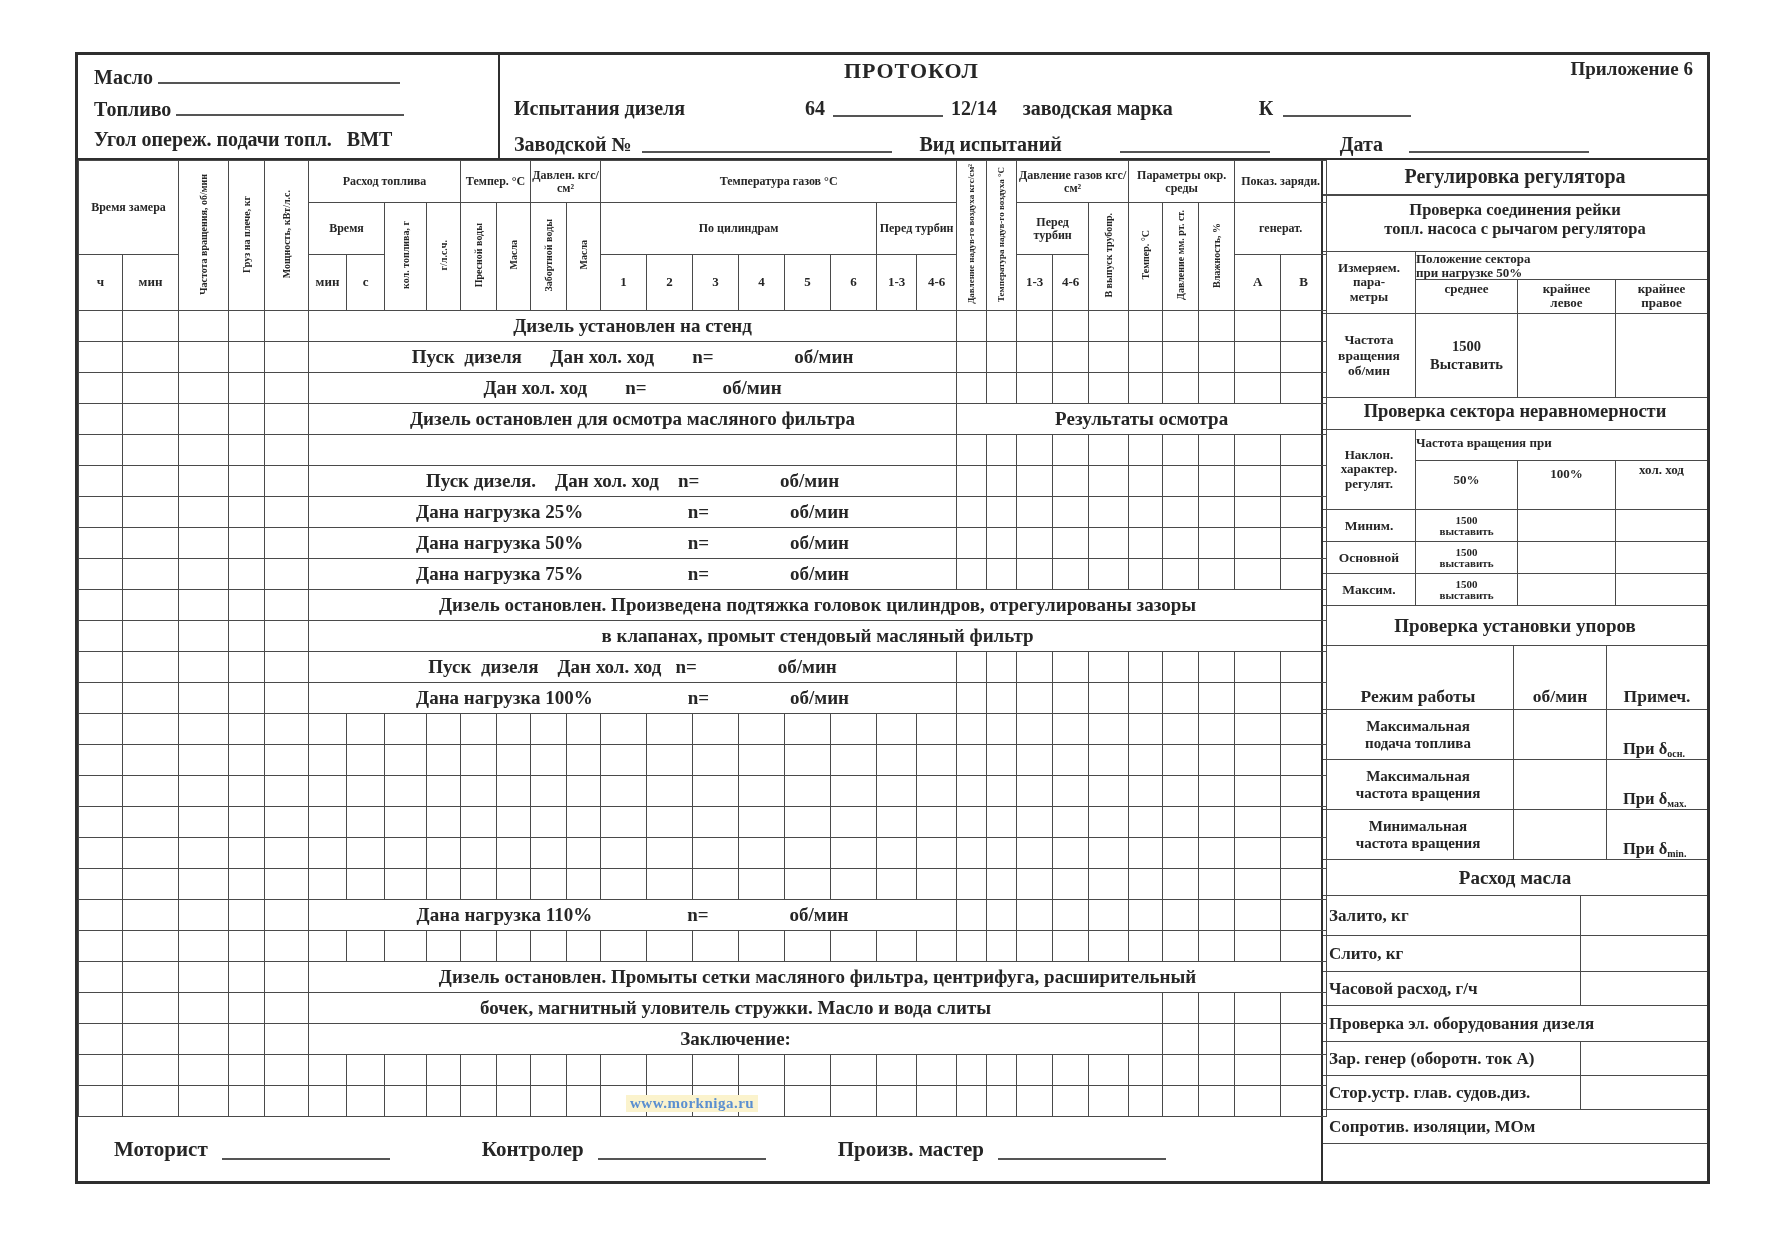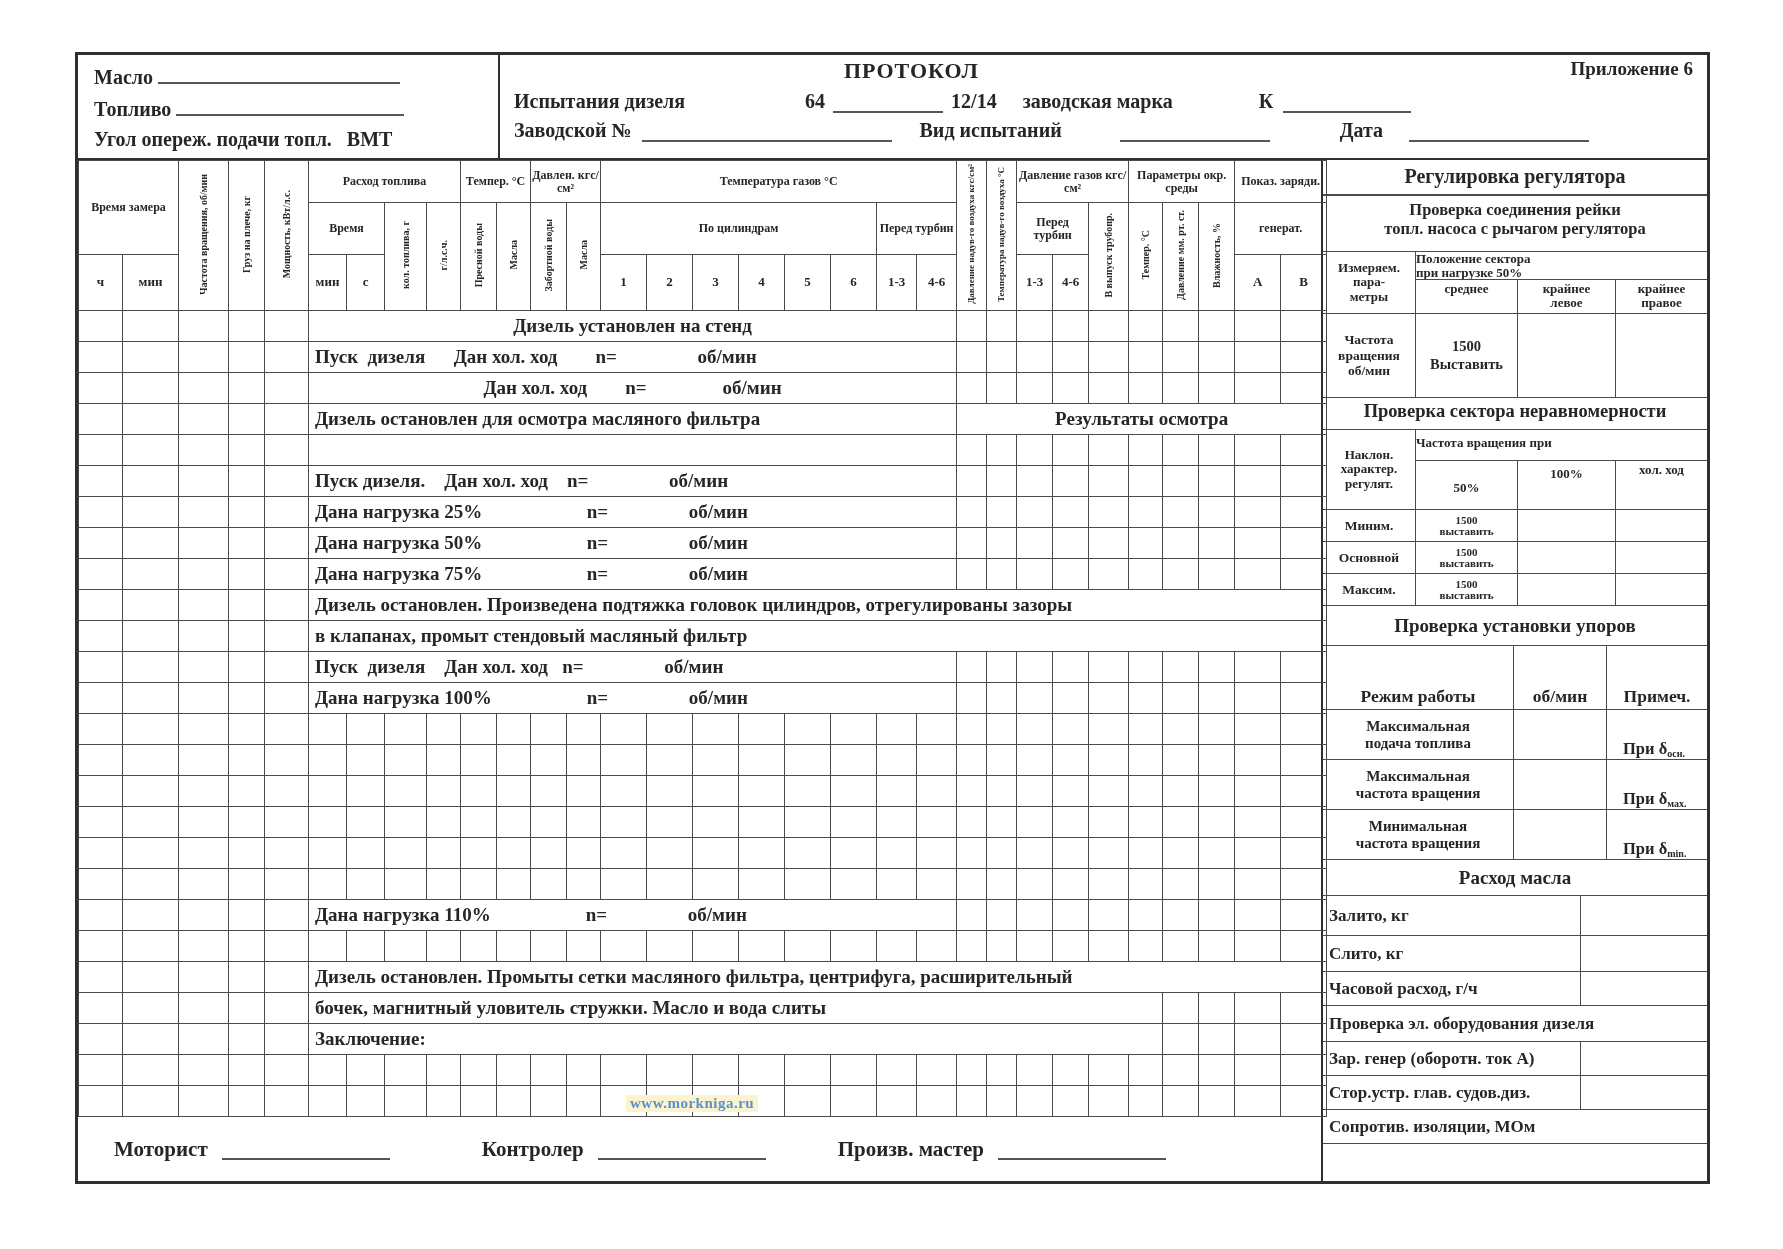--- a/index.html
+++ b/index.html
@@ -15,42 +15,42 @@
   }
   
   .top { flex:0 0 97px; border-bottom:2px solid #2f2f2f; display:flex; font-weight:bold; }
   .top-left { width:422px; border-right:2px solid #2f2f2f; padding:9px 10px 0 16px; font-size:20px; }
   .tl-line { margin-bottom:7px; white-space:nowrap; }
   .blank { display:inline-block; border-bottom:2px solid #555; height:1em; vertical-align:baseline; }
   .top-right { flex:1; padding:3px 14px 0 14px; font-size:20px; position:relative; }
   .tr1 { display:flex; align-items:flex-start; }
   .tr-title { margin-left:330px; font-size:22px; letter-spacing:1px; }
   .tr-app { margin-left:auto; font-size:19px; }
-  .tr2,.tr3 { display:flex; align-items:flex-end; white-space:nowrap; margin-top:6px; }
+  .tr2,.tr3 { display:flex; align-items:flex-start; white-space:nowrap; margin-top:13px; }
   
   .content { flex:1; display:flex; min-height:0; }
   .left-sec { flex:1; display:flex; flex-direction:column; border-right:2px solid #2f2f2f; min-width:0; }
   table.main { width:100%; border-collapse:collapse; table-layout:fixed; }
   table.main th, table.main td { border:1.5px solid #4a4a4a; padding:0; }
   thead th { font-size:12px; font-weight:bold; line-height:1.08; text-align:center; vertical-align:middle; }
   tr.h1 { height:42px; } tr.h2 { height:52px; } tr.h3 { height:56px; }
   tr.h3 th { font-size:13px; }
   th.vert { vertical-align:middle; }
   th.vert span {
     writing-mode:vertical-rl; transform:rotate(180deg);
     font-size:10px; line-height:1.15; display:inline-block; max-height:144px;
   }
   th.vs span { font-size:9px; max-height:142px; }
   tbody td { height:31px; }
   tbody td.span {
     font-size:19px; font-weight:bold; white-space:pre; overflow:hidden;
     vertical-align:middle; padding:0 6px;
   }
   tbody td.c { text-align:center; }
-  tbody td.l { text-align:left; }
+  tbody td.l { text-align:center; }
   .footer {
     flex:1; display:flex; align-items:center; font-size:21px; font-weight:bold;
     padding-left:36px; white-space:nowrap;
   }
   .footer .blank { width:168px; margin-left:14px; }
   .fgap1 { width:92px; } .fgap2 { width:72px; }
   
   .panel { width:384px; display:flex; flex-direction:column; font-weight:bold; }
   .panel > div { border-bottom:1.5px solid #4a4a4a; }
   .pre { white-space:pre-line; }
@@ -813,21 +813,21 @@
 Выставить</div>
         <div class="pf-cell"></div>
         <div class="pf-cell"></div>
       </div>
       <div class="p-sec">Проверка сектора неравномерности</div>
       <div class="p-head2">
         <div class="ph-label pre">Наклон.
 характер.
 регулят.</div>
         <div class="ph-top" style="padding-top:6px">Частота вращения при</div>
-        <div class="ph-c" style="padding-top:20px">50%</div>
+        <div class="ph-c" style="padding-top:12px">50%</div>
         <div class="ph-c" style="padding-top:6px">100%</div>
         <div class="ph-c" style="">хол. ход</div>
       </div>
       <div class="p-row4">
         <div class="pr4-label">Миним.</div>
         <div class="pr4-val">
             <span>1500</span>
             <span>выставить</span>
           </div>
         <div class="pr4-cell"></div>

